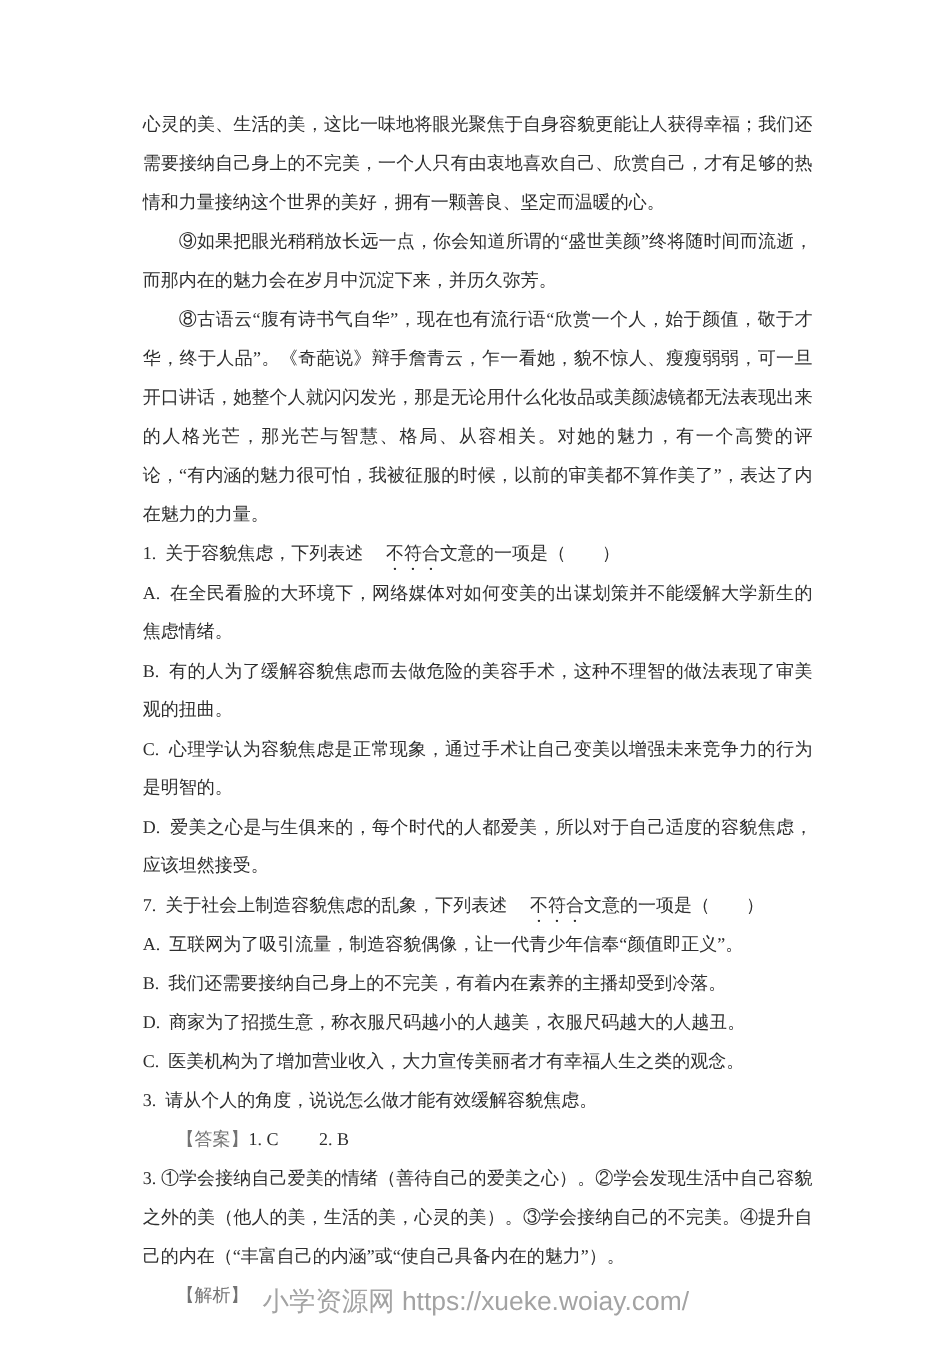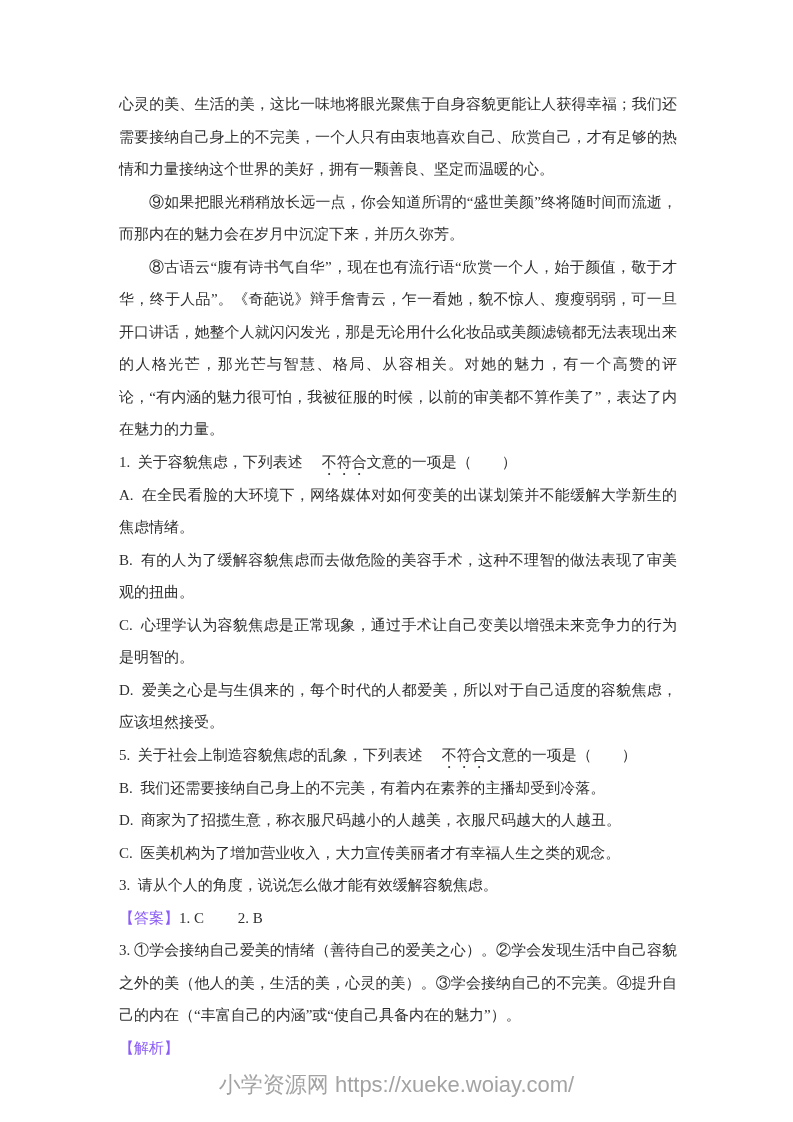--- a/index.html
+++ b/index.html
@@ -19,21 +19,21 @@
   .content p {
     margin: 0;
     font-size: 15px;
     line-height: 32.5px;
     text-align: justify;
     white-space: pre-wrap;
     color: #2e2e2e;
     font-family: "Liberation Serif", "DejaVu Serif", serif;
   }
   .indent { text-indent: 2em; }
-  .accent { color: #8b5cf6; }
+  .accent { color: #737373; margin-left: 28px; }
   .emph {
     -webkit-text-emphasis: filled dot;
     -webkit-text-emphasis-position: under left;
     text-emphasis: filled dot;
     text-emphasis-position: under left;
     margin-left: 19px;
   }
   .footer {
     position: absolute;
     bottom: 22px;
@@ -57,22 +57,23 @@
 
     <p class="indent">⑧古语云“腹有诗书气自华”，现在也有流行语“欣赏一个人，始于颜值，敬于才华，终于人品”。《奇葩说》辩手詹青云，乍一看她，貌不惊人、瘦瘦弱弱，可一旦开口讲话，她整个人就闪闪发光，那是无论用什么化妆品或美颜滤镜都无法表现出来的人格光芒，那光芒与智慧、格局、从容相关。对她的魅力，有一个高赞的评论，“有内涵的魅力很可怕，我被征服的时候，以前的审美都不算作美了”，表达了内在魅力的力量。</p>
 
     <p><span>1.  关于容貌焦虑，下列表述</span><span class="emph">不符合</span><span>文意的一项是（　　）</span></p>
 
     <p>A.  在全民看脸的大环境下，网络媒体对如何变美的出谋划策并不能缓解大学新生的焦虑情绪。</p>
     <p>B.  有的人为了缓解容貌焦虑而去做危险的美容手术，这种不理智的做法表现了审美观的扭曲。</p>
     <p>C.  心理学认为容貌焦虑是正常现象，通过手术让自己变美以增强未来竞争力的行为是明智的。</p>
     <p>D.  爱美之心是与生俱来的，每个时代的人都爱美，所以对于自己适度的容貌焦虑，应该坦然接受。</p>
 
-    <p><span>5.  关于社会上制造容貌焦虑的乱象，下列表述</span><span class="emph">不符合</span><span>文意的一项是（　　）</span></p>
+    <p><span>7.  关于社会上制造容貌焦虑的乱象，下列表述</span><span class="emph">不符合</span><span>文意的一项是（　　）</span></p>
 
+    <p>A.  互联网为了吸引流量，制造容貌偶像，让一代青少年信奉“颜值即正义”。</p>
     <p>B.  我们还需要接纳自己身上的不完美，有着内在素养的主播却受到冷落。</p>
     <p>D.  商家为了招揽生意，称衣服尺码越小的人越美，衣服尺码越大的人越丑。</p>
     <p>C.  医美机构为了增加营业收入，大力宣传美丽者才有幸福人生之类的观念。</p>
 
     <p>3.  请从个人的角度，说说怎么做才能有效缓解容貌焦虑。</p>
 
     <p><span class="accent">【答案】</span><span>1. C　　 2. B</span></p>
 
     <p>3. ①学会接纳自己爱美的情绪（善待自己的爱美之心）。②学会发现生活中自己容貌之外的美（他人的美，生活的美，心灵的美）。③学会接纳自己的不完美。④提升自己的内在（“丰富自己的内涵”或“使自己具备内在的魅力”）。</p>
 

